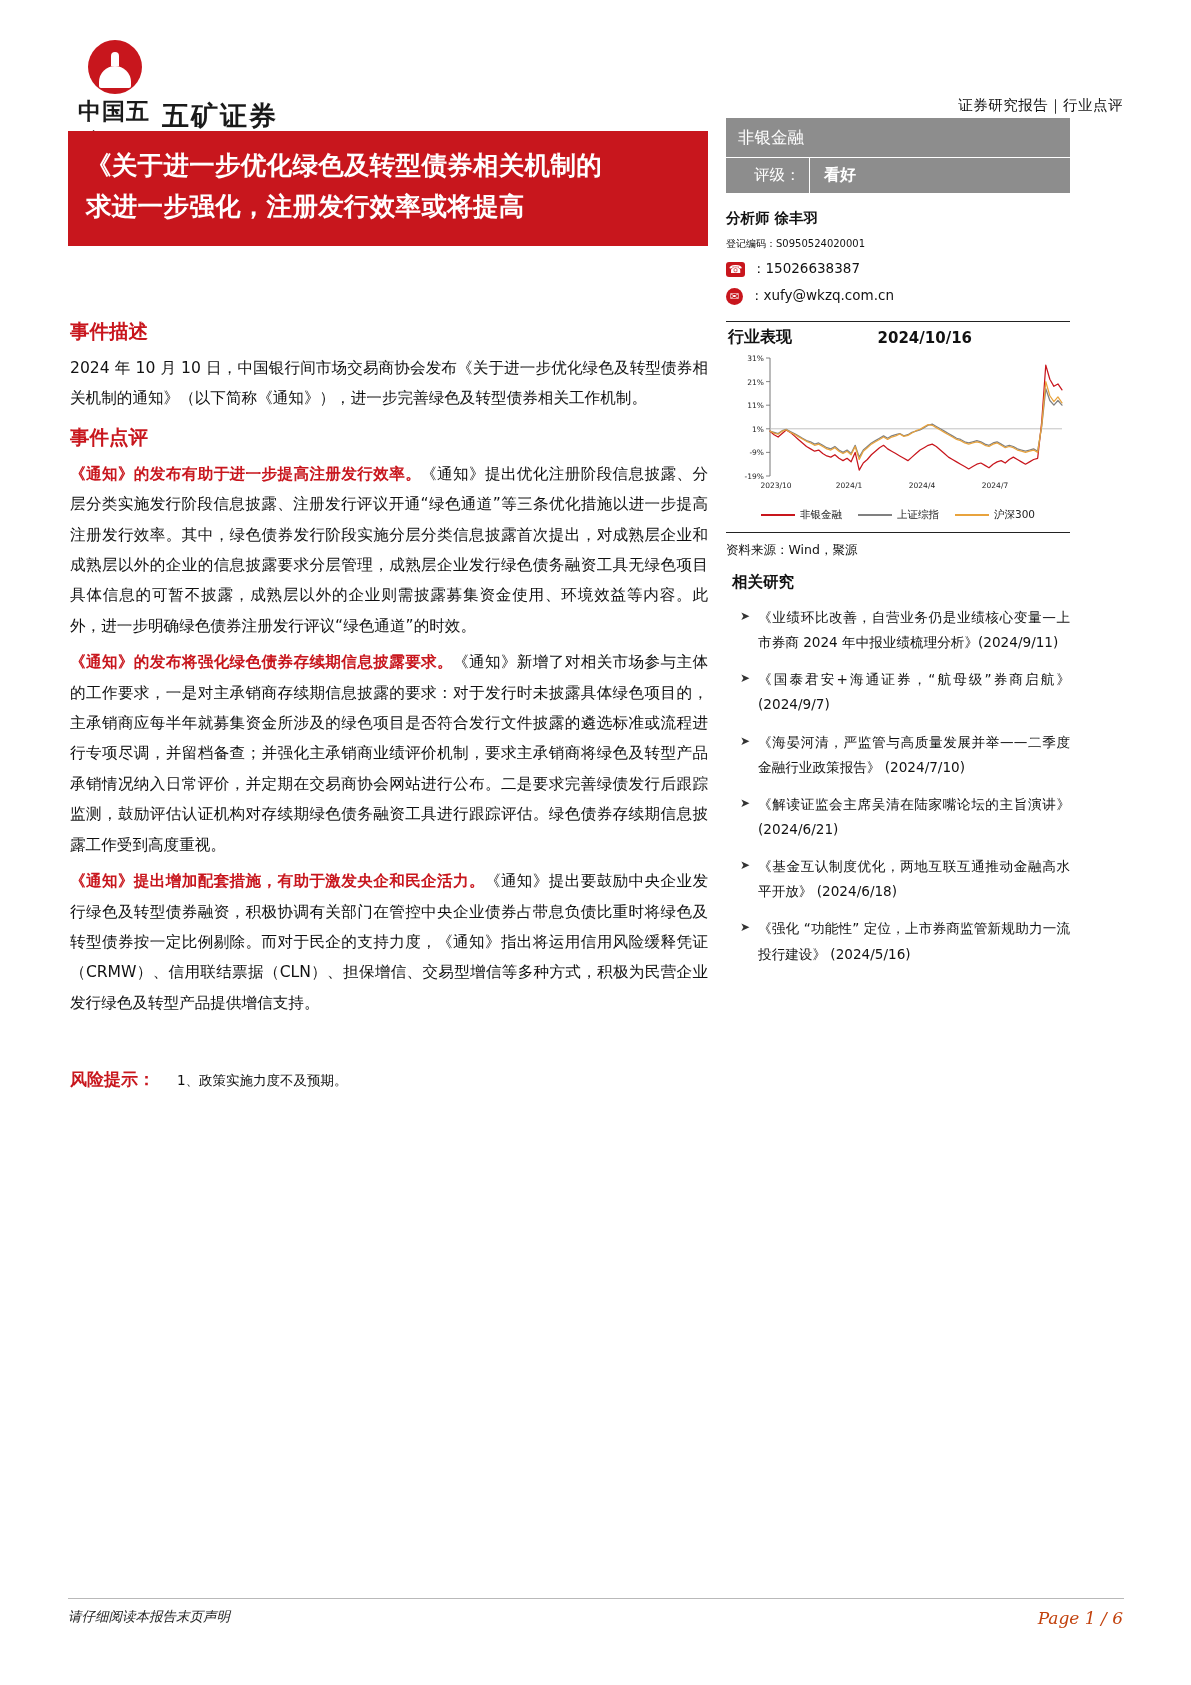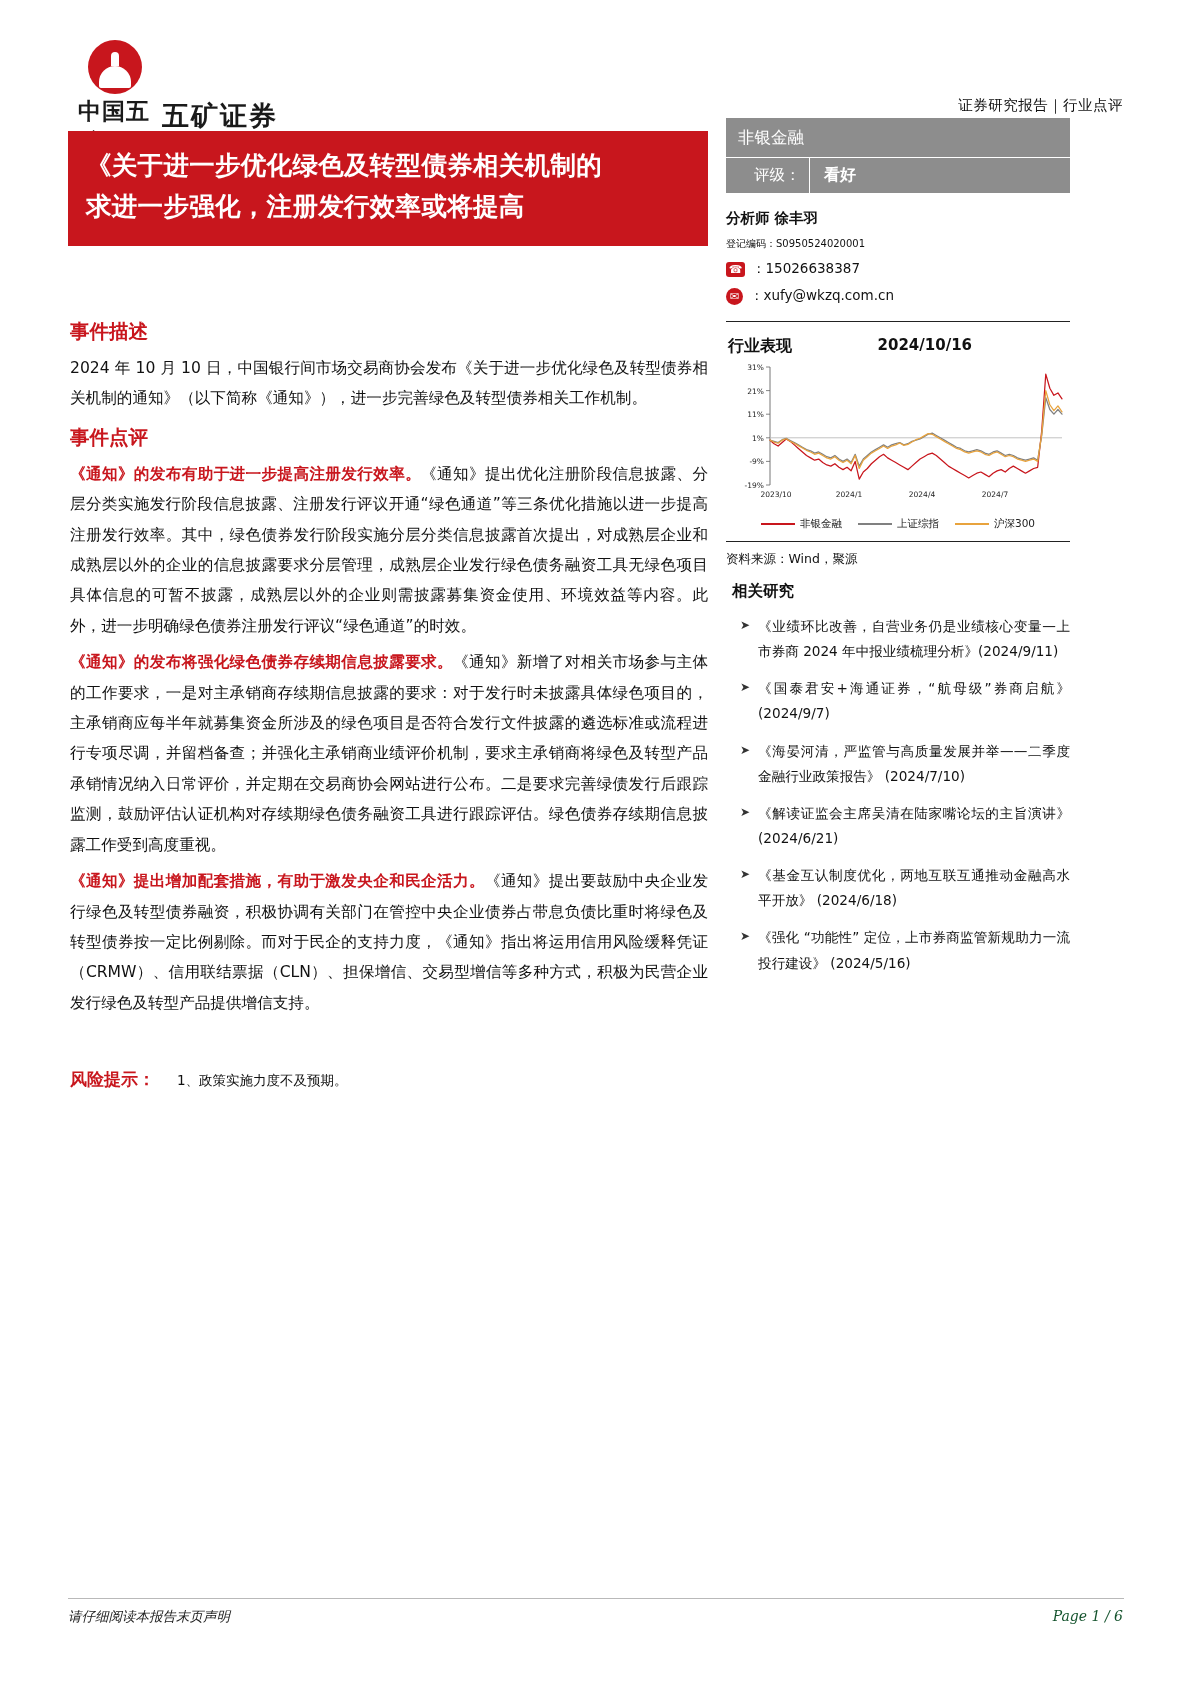--- a/index.html
+++ b/index.html
@@ -244,22 +244,22 @@
 
   .rule {
     border-top: 1.6px solid #222;
     margin: 16px 0 0 0;
   }
 
   
   .chart-head {
     display: flex;
     justify-content: space-between;
-    align-items: flex-start;
-    margin: 14px 2px 2px 2px;
+    align-items: center;
+    margin: 5px 2px 2px 2px;
   }
   .chart-title {
     font-size: 16px;
     font-weight: bold;
     color: #111;
     font-family: "DejaVu Sans", sans-serif;
   }
   .chart-date {
     font-size: 15px;
     font-weight: bold;
@@ -319,23 +319,23 @@
     top: 1608px;
     font-size: 13.5px;
     font-style: italic;
     color: #222;
     font-family: "DejaVu Serif", serif;
   }
   .footer-right {
     position: absolute;
     right: 68px;
     top: 1608px;
-    font-size: 14px;
+    font-size: 17px;
     font-style: italic;
-    color: #14532d;
+    color: #c2410c;
     font-family: "DejaVu Serif", serif;
   }
 </style>
 </head>
 <body>
 
 <div class="page">
 
   <div class="logo-block">
     <div class="logo-mark">

